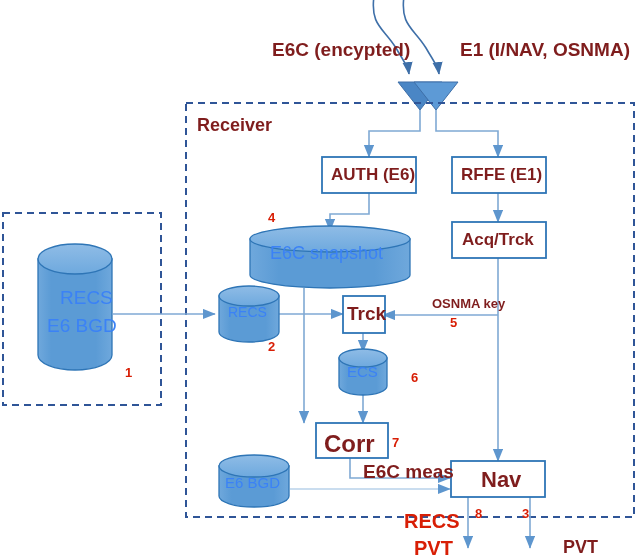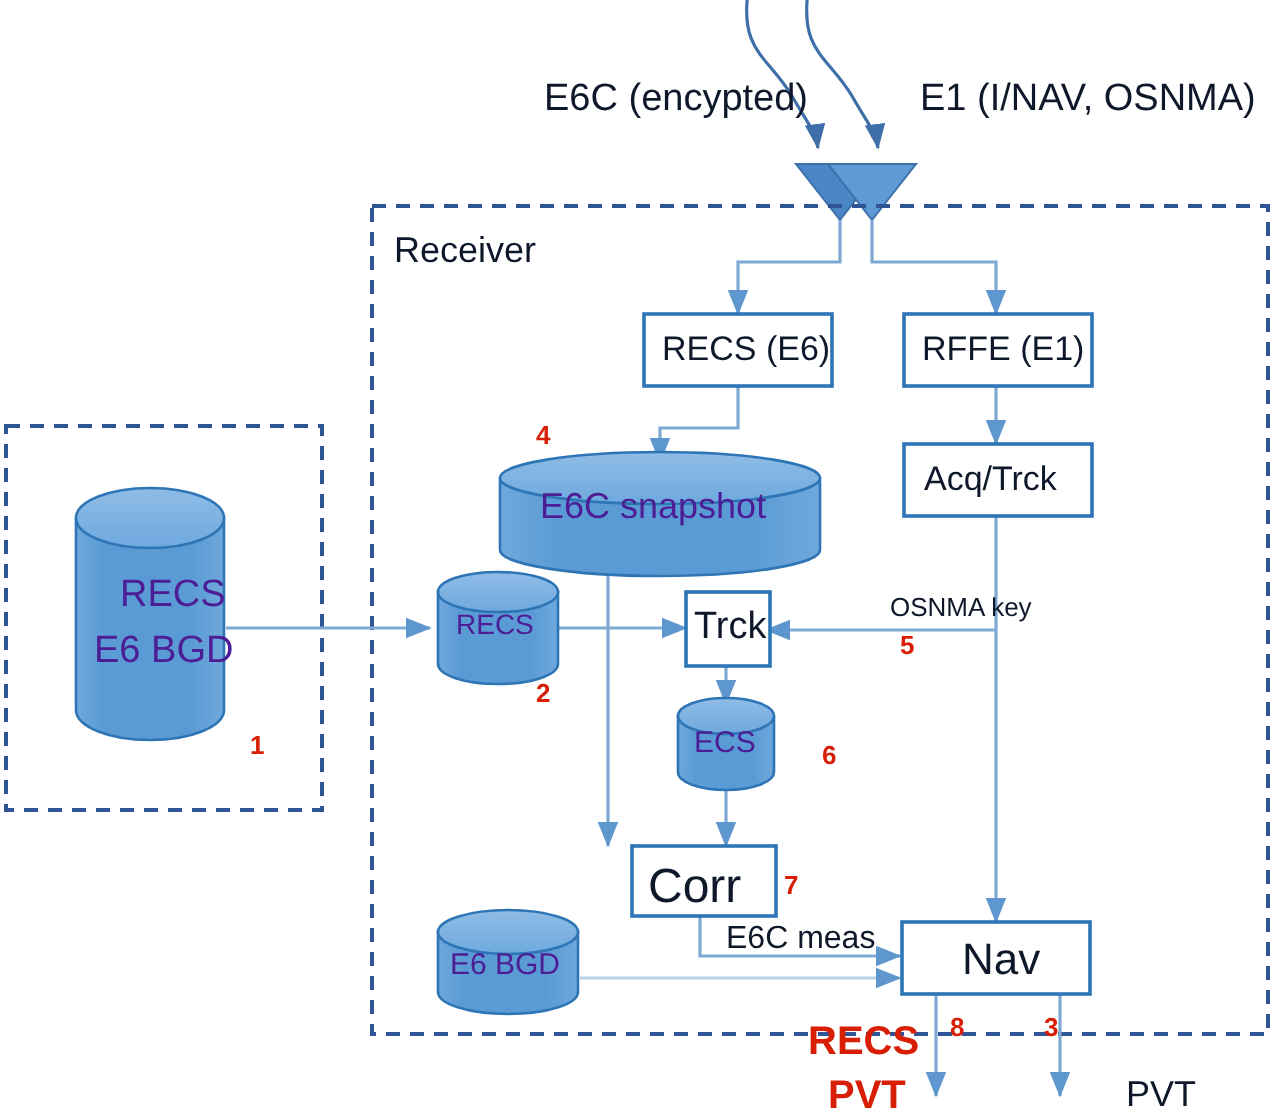--- a/index.html
+++ b/index.html
@@ -3,23 +3,23 @@
 <meta charset="utf-8">
 <style>
   html,body{margin:0;padding:0;background:#ffffff;}
   body{width:640px;height:558px;overflow:hidden;
        font-family:"Liberation Sans","DejaVu Sans",sans-serif;}
   #stage{position:relative;width:640px;height:558px;}
   svg#canvas{position:absolute;left:0;top:0;width:640px;height:558px;}
 
   
   .lbl{position:absolute;white-space:nowrap;line-height:1;}
-  .t-dark{color:#0f172a;}
+  .t-dark{color:#7f1d1d;font-weight:bold;}
   .t-red{color:#D81E05;font-weight:bold;}
-  .t-black{color:#4c1d95;}
+  .t-black{color:#3b82f6;}
 </style>
 </head>
 <body>
 
 <div id="stage">
 
   <svg id="canvas" viewBox="0 0 640 558">
     <defs>
       <marker id="arw" markerWidth="9" markerHeight="9" refX="7.5" refY="3.2" orient="auto" markerUnits="strokeWidth">
         <path d="M0,0 L8,3.2 L0,6.4 z" fill="#5E96CE"></path>
@@ -119,35 +119,35 @@
   </svg>
 
   <div class="lbl t-dark" style="left:272px;top:40px;font-size:19px;">E6C (encypted)</div>
   <div class="lbl t-dark" style="left:460px;top:40px;font-size:19px;text-align:right;">E1 (I/NAV, OSNMA)</div>
 
   <div class="lbl t-dark" style="left:197px;top:116px;font-size:18px;">Receiver</div>
 
   <div class="lbl t-black" style="left:60px;top:288px;font-size:19px;">RECS</div>
   <div class="lbl t-black" style="left:47px;top:316px;font-size:19px;">E6 BGD</div>
 
-  <div class="lbl t-dark" style="left:331px;top:166px;font-size:17px;">RECS (E6)</div>
+  <div class="lbl t-dark" style="left:331px;top:166px;font-size:17px;">AUTH (E6)</div>
   <div class="lbl t-dark" style="left:461px;top:166px;font-size:17px;">RFFE (E1)</div>
   <div class="lbl t-dark" style="left:462px;top:231px;font-size:17px;">Acq/Trck</div>
 
   <div class="lbl t-black" style="left:270px;top:244px;font-size:18px;">E6C snapshot</div>
   <div class="lbl t-black" style="left:228px;top:305px;font-size:14px;">RECS</div>
 
   <div class="lbl t-dark" style="left:347px;top:304px;font-size:19px;">Trck</div>
   <div class="lbl t-black" style="left:347px;top:364px;font-size:15px;">ECS</div>
   <div class="lbl t-dark" style="left:324px;top:432px;font-size:24px;">Corr</div>
   <div class="lbl t-black" style="left:225px;top:475px;font-size:15px;">E6 BGD</div>
   <div class="lbl t-dark" style="left:481px;top:469px;font-size:22px;">Nav</div>
 
-  <div class="lbl t-dark" style="left:445px;top:297px;font-size:13px;">OSNMA key</div>
-  <div class="lbl t-dark" style="left:363px;top:462px;font-size:16px;">E6C meas</div>
+  <div class="lbl t-dark" style="left:432px;top:297px;font-size:13px;">OSNMA key</div>
+  <div class="lbl t-dark" style="left:363px;top:462px;font-size:19px;">E6C meas</div>
 
   <div class="lbl t-red" style="left:404px;top:511px;font-size:20px;">RECS</div>
   <div class="lbl t-red" style="left:414px;top:538px;font-size:20px;">PVT</div>
   <div class="lbl t-dark" style="left:549px;top:512px;font-size:18px;margin-top:44px;">OSNMA</div>
   <div class="lbl t-dark" style="left:563px;top:538px;font-size:18px;">PVT</div>
 
   <div class="lbl t-red" style="left:125px;top:366px;font-size:13px;">1</div>
   <div class="lbl t-red" style="left:268px;top:340px;font-size:13px;">2</div>
   <div class="lbl t-red" style="left:522px;top:507px;font-size:13px;">3</div>
   <div class="lbl t-red" style="left:268px;top:211px;font-size:13px;">4</div>

